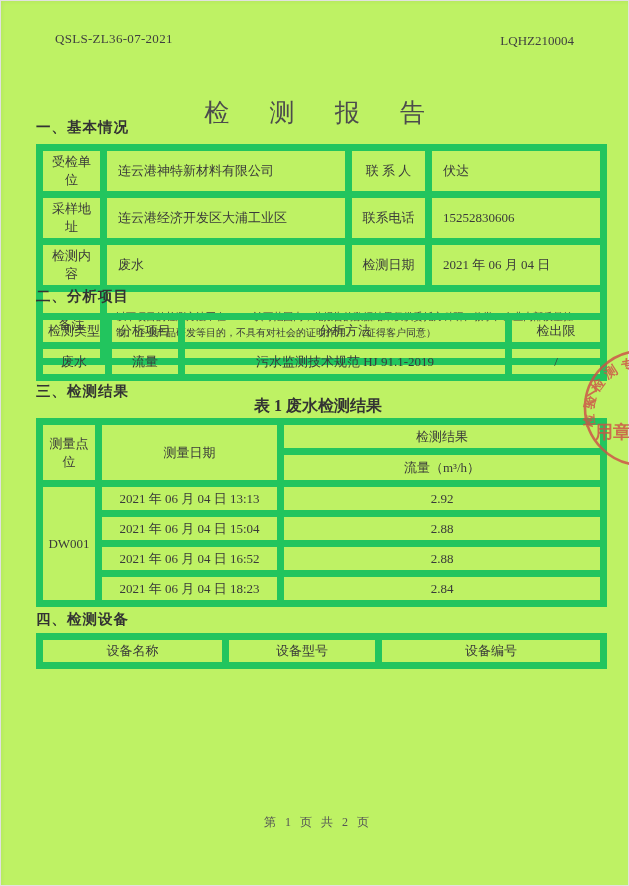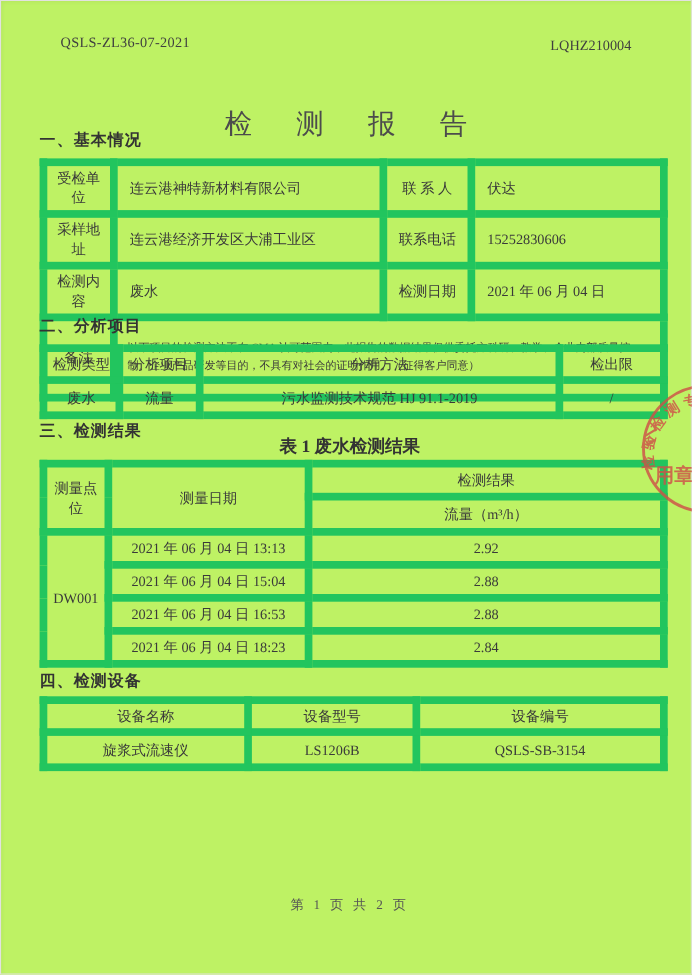--- a/index.html
+++ b/index.html
@@ -141,21 +141,21 @@
     <tr style="height:30px;">
       <td rowspan="4">DW001</td>
       <td>2021 年 06 月 04 日 13:13</td>
       <td>2.92</td>
     </tr>
     <tr style="height:30px;">
       <td>2021 年 06 月 04 日 15:04</td>
       <td>2.88</td>
     </tr>
     <tr style="height:30px;">
-      <td>2021 年 06 月 04 日 16:53</td>
+      <td>2021 年 06 月 04 日 16:52</td>
       <td>2.88</td>
     </tr>
     <tr style="height:30px;">
       <td>2021 年 06 月 04 日 18:23</td>
       <td>2.84</td>
     </tr>
   </tbody>
     </table>
 
   <div class="abs section-heading" style="top:610px;">四、检测设备</div>
@@ -165,25 +165,20 @@
         <col style="width:186px">
         <col style="width:153px">
         <col style="width:225px">
       </colgroup>
     <tbody>
         <tr style="height:29px;padding-left:12px;">
       <td>设备名称</td>
       <td>设备型号</td>
       <td>设备编号</td>
     </tr>
-    <tr style="height:32px;">
-      <td>旋浆式流速仪</td>
-      <td>LS1206B</td>
-      <td>QSLS-SB-3154</td>
-    </tr>
   </tbody>
     </table>
 
   <div class="abs footer">第 1 页 共 2 页</div>
 
   <svg class="abs seal" style="left:577px; top:342px; opacity:0.82;" width="135" height="135" viewBox="0 0 135 135">
     <defs>
       <path id="sealArc" d="M 21,92 A 46,46 0 1 1 108,76" fill="none"></path>
     </defs>
     <circle cx="65" cy="66" r="57" fill="none" stroke="#cf5148" stroke-width="2.6"></circle>

